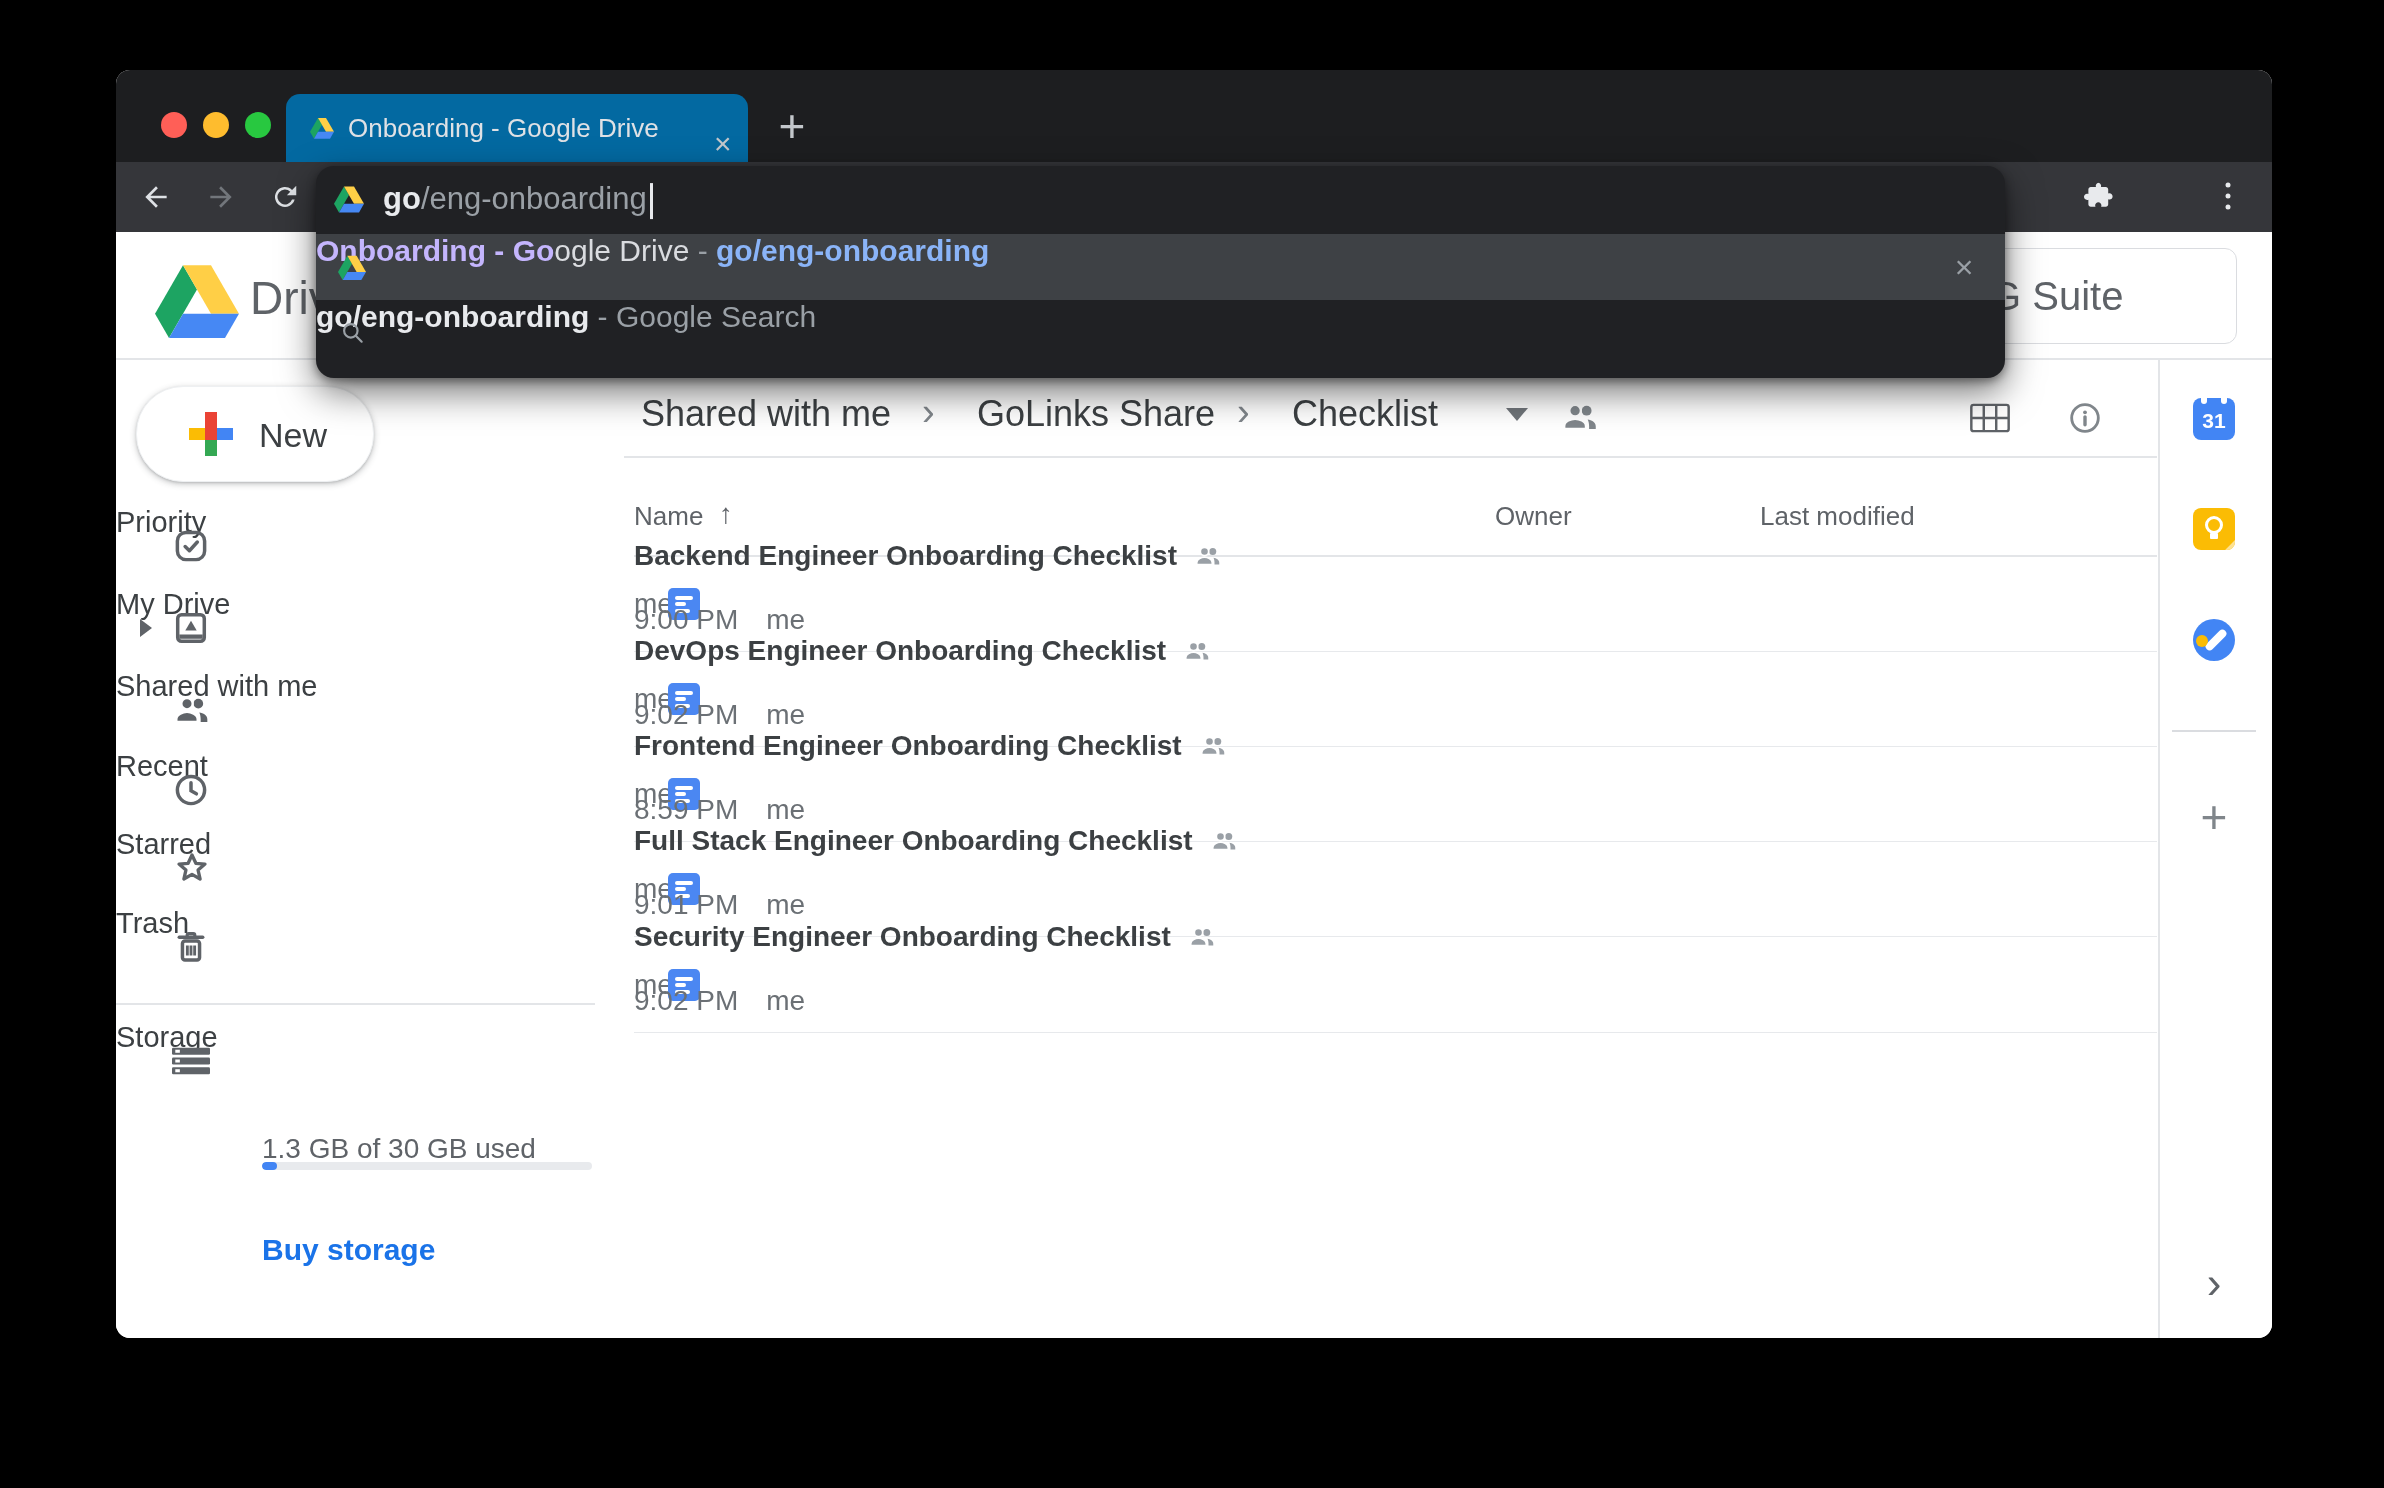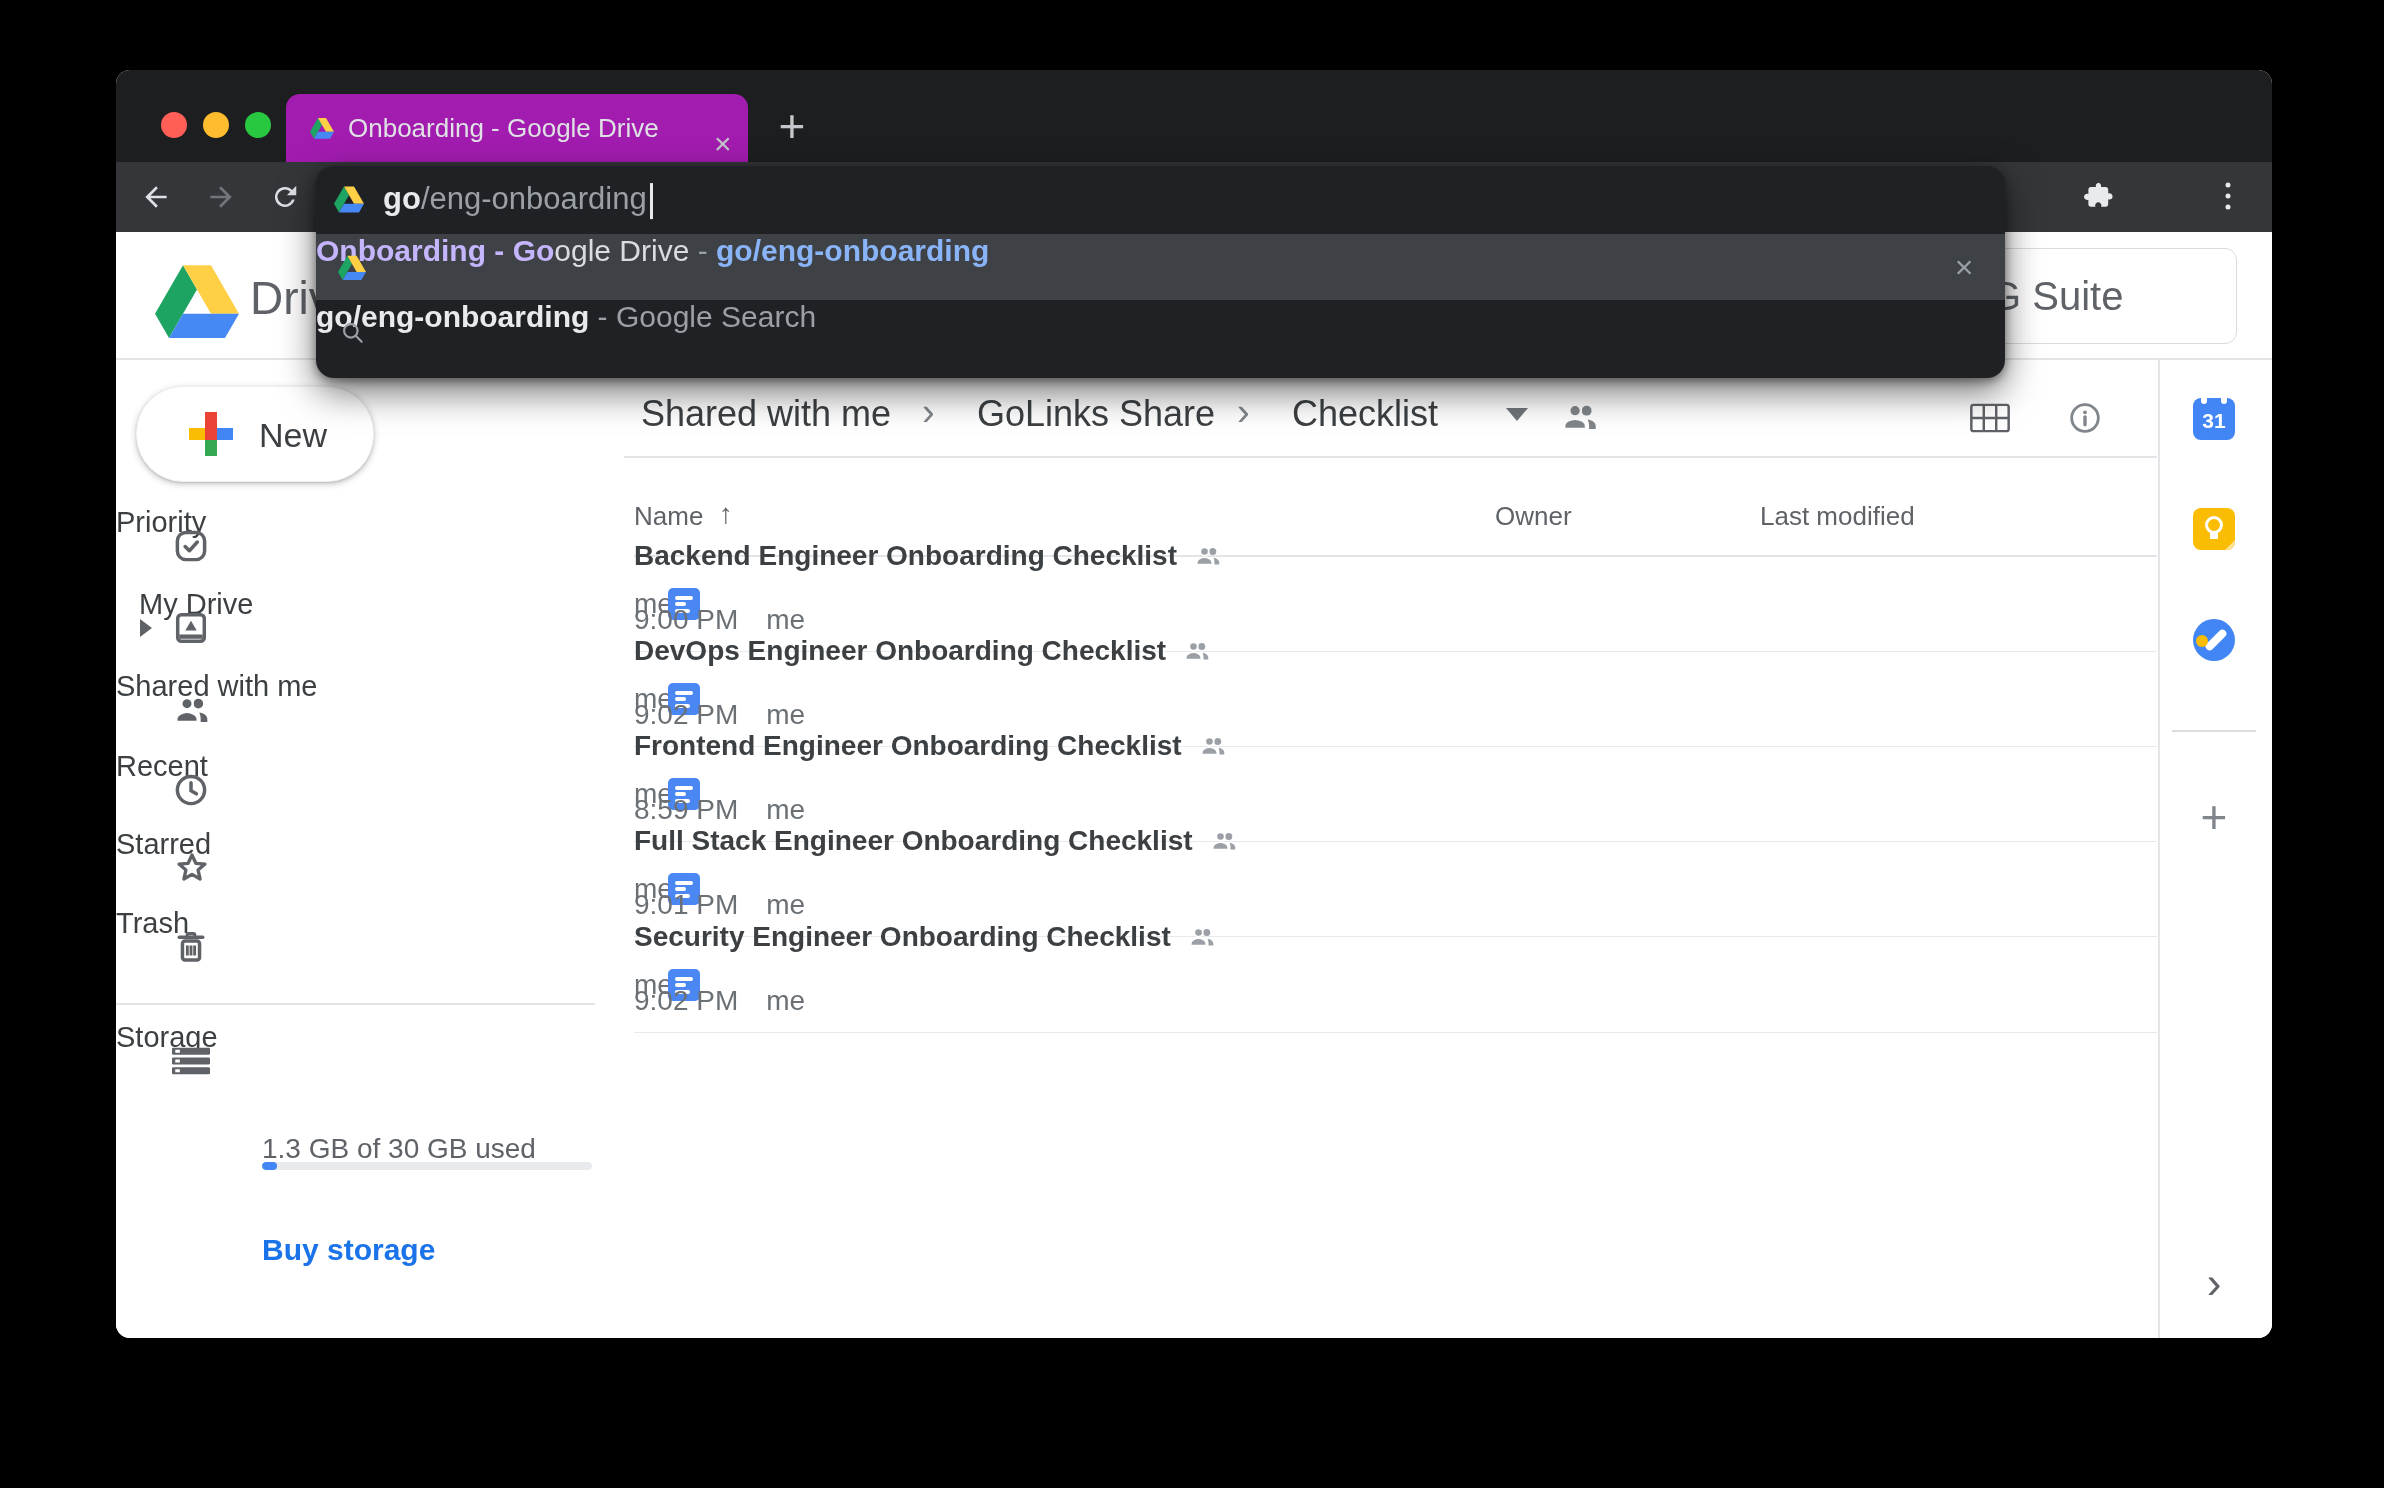--- a/index.html
+++ b/index.html
@@ -6,21 +6,21 @@
   #stage{position:relative;width:2384px;height:1488px;background:#000;overflow:hidden;
          font-family:"Liberation Sans","DejaVu Sans",sans-serif;}
   .a{position:absolute;}
   .c{position:absolute;transform:translate(-50%,-50%);}
   .l{position:absolute;transform:translateY(-50%);white-space:nowrap;}
   #win{position:absolute;left:116px;top:70px;width:2156px;height:1268px;border-radius:14px;
        overflow:hidden;background:#fff;box-shadow:0 30px 90px rgba(0,0,0,.7);}
   
   #tabbar{left:0;top:0;width:2156px;height:92px;background:#1d1e20;}
   .light{width:26px;height:26px;border-radius:50%;top:42px;}
-  #tab{left:170px;top:24px;width:462px;height:68px;background:#a21caf;border-radius:14px 14px 0 0;}
+  #tab{left:170px;top:24px;width:462px;height:68px;background:#0369a1;border-radius:14px 14px 0 0;}
   #tabtitle{left:62px;top:50%;transform:translateY(-50%);color:#dfe1e5;font-size:26px;}
   #tabclose{left:428px;top:33px;color:#c3c7cb;font-size:30px;}
   #newtab{left:676px;top:56px;color:#c3c7cb;font-size:46px;font-weight:300;}
   #toolbar{left:0;top:92px;width:2156px;height:70px;background:#35363a;}
   #page{left:0;top:162px;width:2156px;height:1106px;background:#fff;}
   
   #gsuitebox{left:1849px;top:178px;width:270px;height:94px;border:1.5px solid #dadce0;border-radius:12px;background:#fff;}
   #hdrline{left:0;top:288px;width:2156px;height:1.5px;background:#e3e5e8;}
   
   #newbtn{left:20px;top:316px;width:236px;height:94px;background:#fff;border-radius:47px;
@@ -142,21 +142,21 @@
     </div>
 
     <div class="a sideitem" style="top:436px;">
       <svg class="sideicon" width="38" height="38" viewBox="0 0 24 24">
         <rect x="3.4" y="3.4" width="17.2" height="17.2" rx="5.4" fill="none" stroke="#5f6368" stroke-width="2.2"></rect>
         <path d="M8.3 12.3l2.7 2.7 5-5.5" fill="none" stroke="#5f6368" stroke-width="2.2" stroke-linecap="round" stroke-linejoin="round"></path>
       </svg>
       <span class="sidelabel">Priority</span>
     </div>
 
-    <div class="a sideitem" style="top:518px;padding-left:23px;">
+    <div class="a sideitem" style="top:518px;">
       <div style="position:absolute;left:24px;top:31px;width:0;height:0;border-top:9px solid transparent;border-bottom:9px solid transparent;border-left:12px solid #5f6368;"></div>
       <svg class="sideicon" width="38" height="38" viewBox="0 0 24 24">
         <rect x="3.6" y="3.6" width="16.8" height="16.8" rx="2.4" fill="none" stroke="#5f6368" stroke-width="2.2"></rect>
         <path d="M12 7.4l3.6 6.2H8.4z" fill="#5f6368"></path>
         <rect x="4.6" y="16.1" width="14.8" height="2.7" fill="#5f6368"></rect>
       </svg>
       <span class="sidelabel">My Drive</span>
     </div>
 
     <div class="a sideitem" style="top:600px;">

